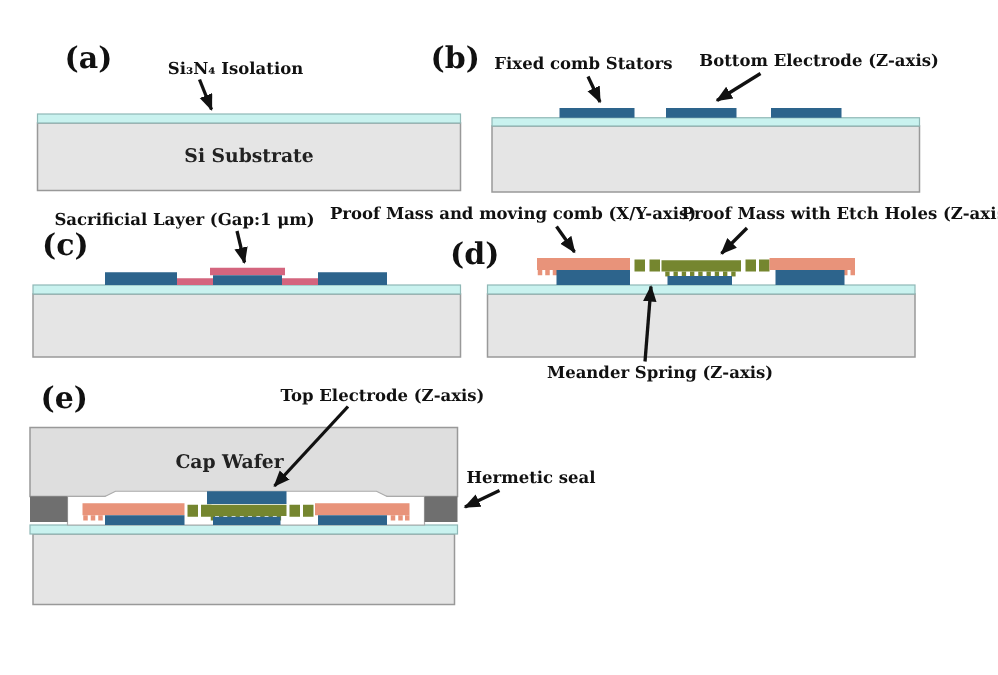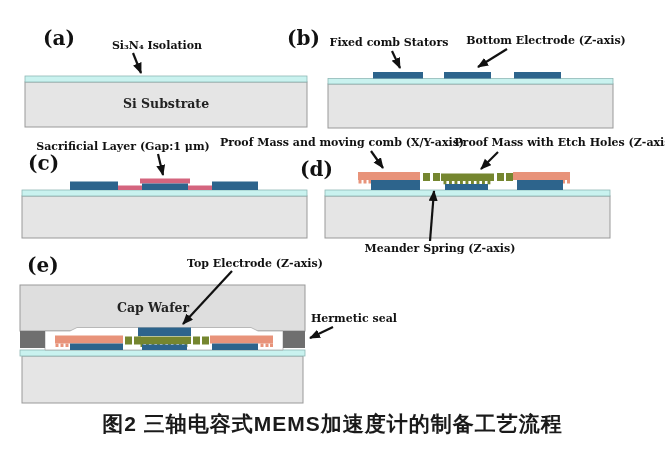--- a/index.html
+++ b/index.html
@@ -168,14 +168,13 @@
     <rect x="212" y="343.5" width="46" height="6.5" fill="#2D648C"></rect>
 
     <text class="body-lbl" x="153" y="312">Cap Wafer</text>
     <text class="lbl" x="255" y="267">Top Electrode (Z-axis)</text>
     <line class="arrow" x1="232" y1="271" x2="183" y2="324" marker-end="url(#ah)"></line>
     <text class="lbl" x="354" y="322">Hermetic seal</text>
     <line class="arrow" x1="333" y1="327" x2="310" y2="338" marker-end="url(#ah)"></line>
   </g>
 </svg>
 
-<div class="caption">图2 三轴电容式MEMS加速度计的制备工艺流程</div>
 </div>
 
 </body></html>

